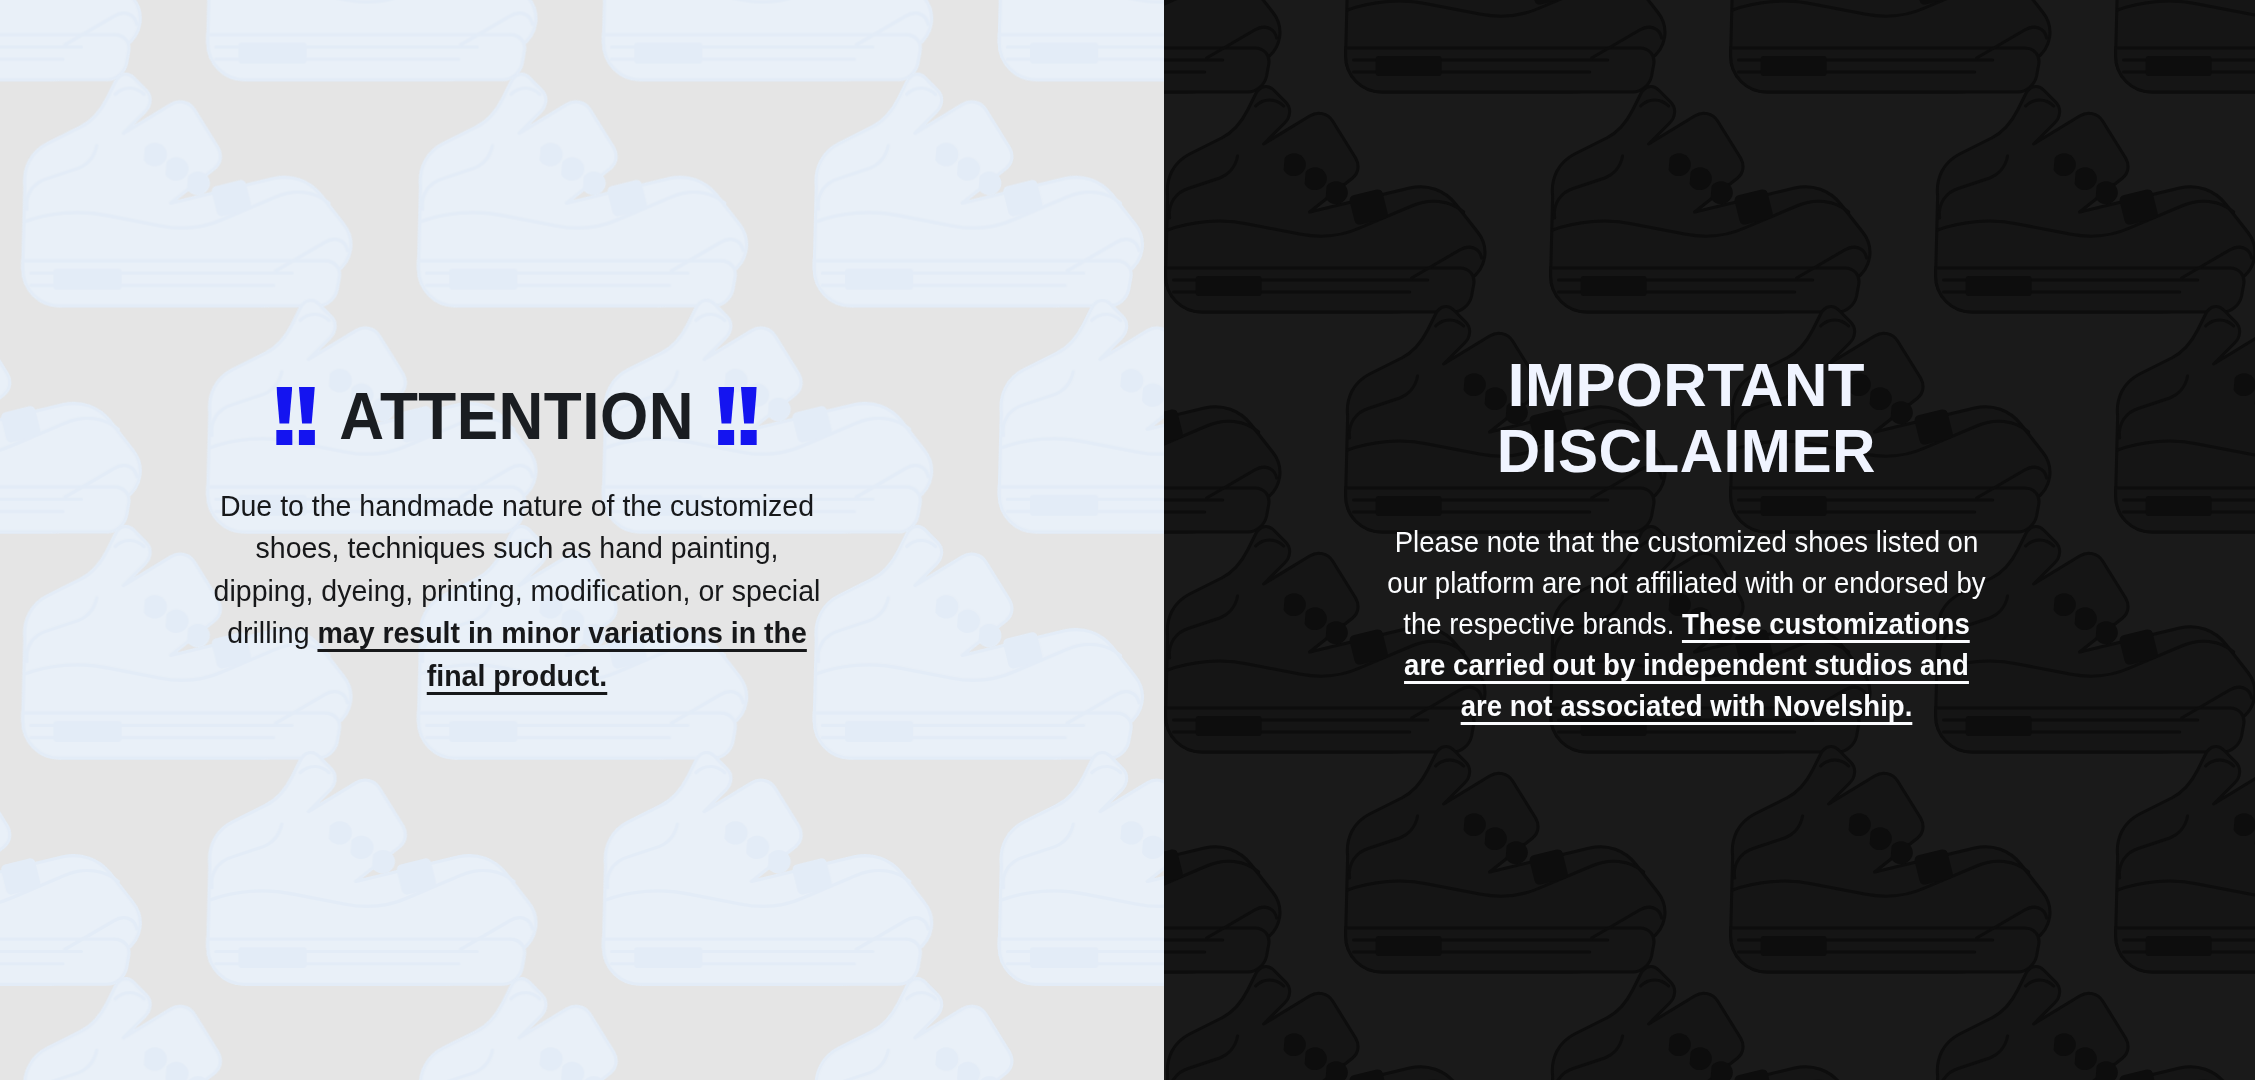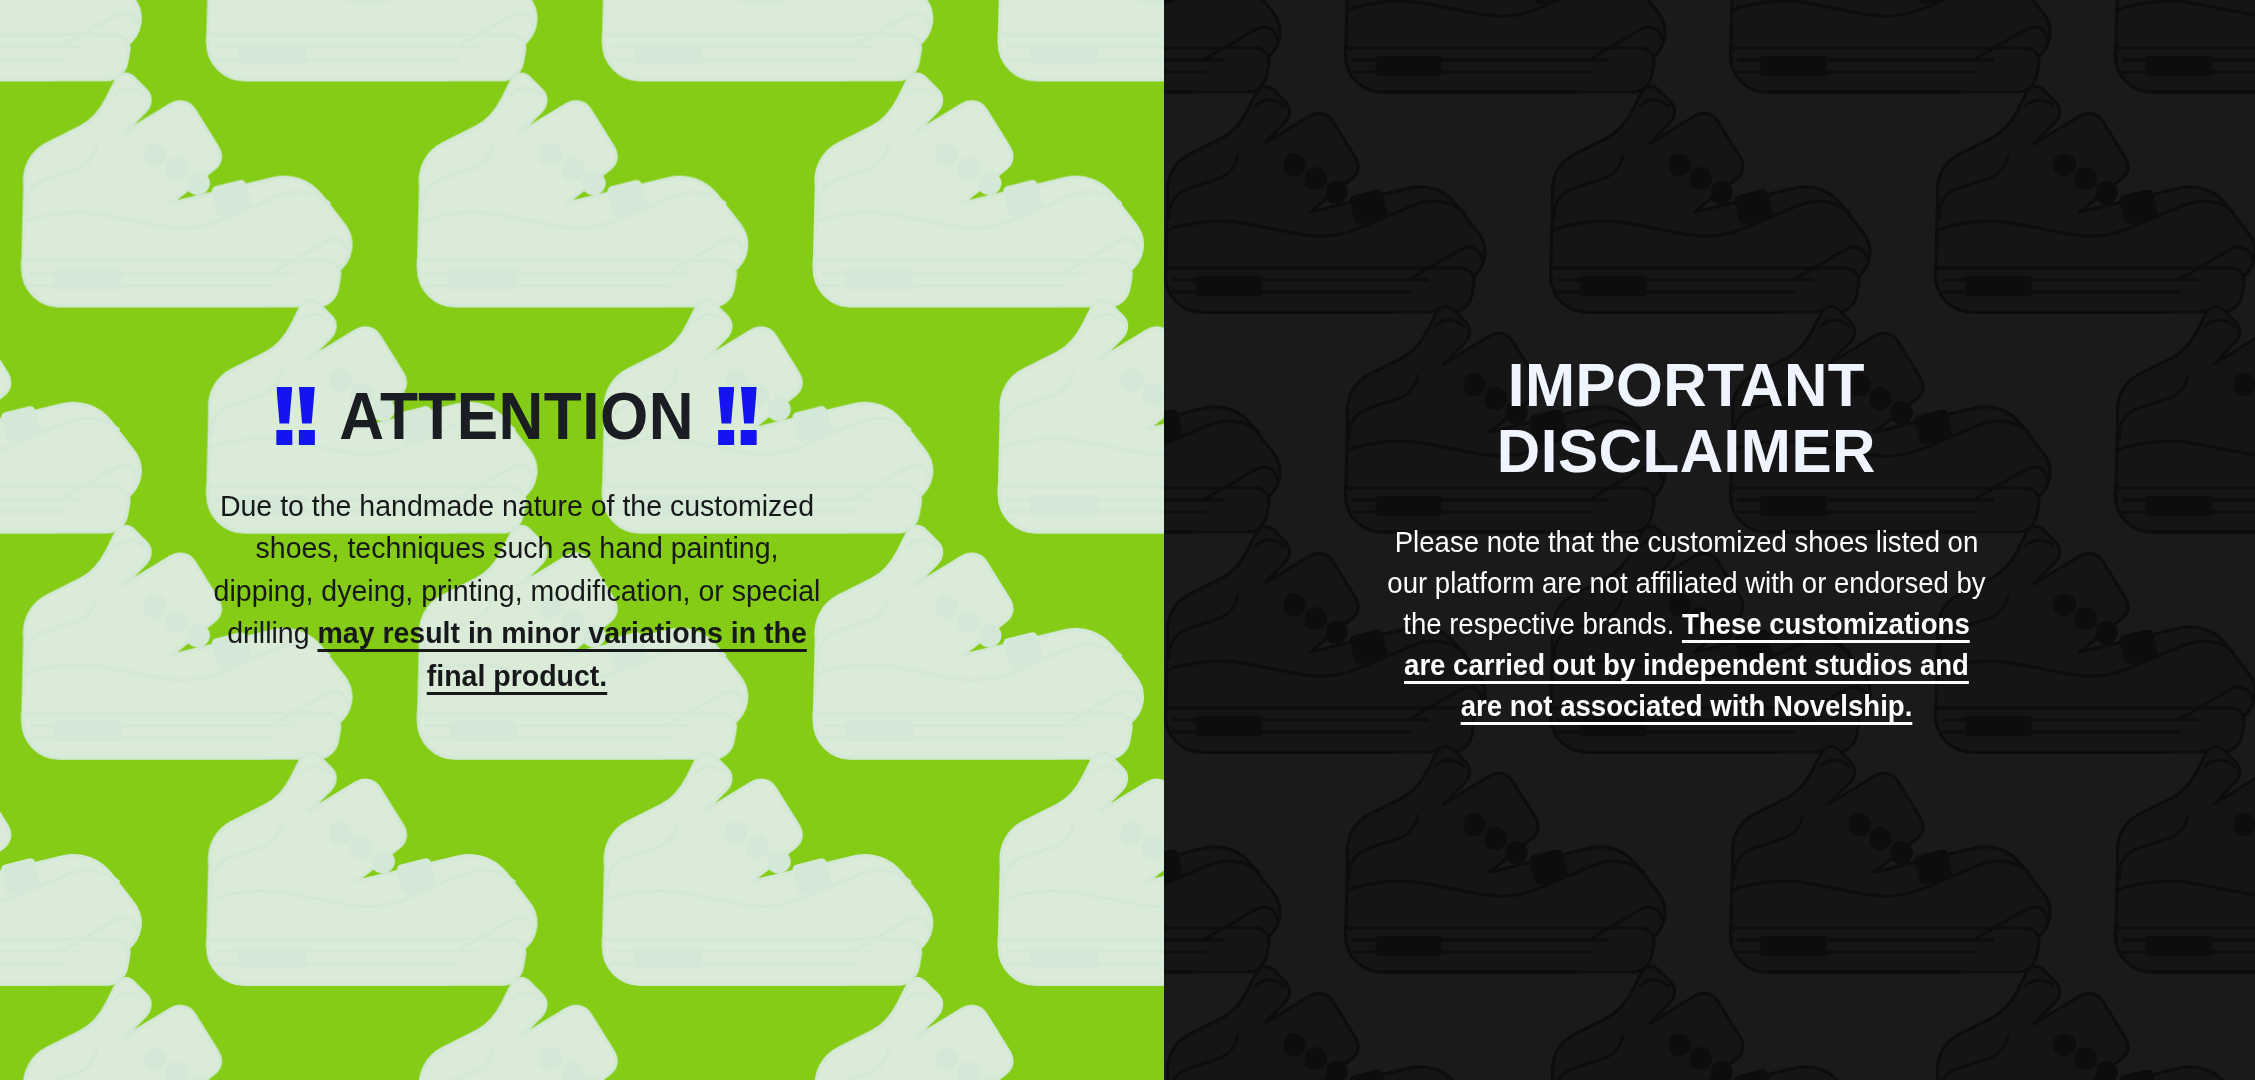--- a/index.html
+++ b/index.html
@@ -17,21 +17,21 @@
 
   .panel {
     position: relative;
     height: 1080px;
     overflow: hidden;
     display: flex;
     align-items: center;
     justify-content: center;
   }
 
-  .panel-left  { width: 1204px; background: #84cc16; }
+  .panel-left  { width: 1204px; background: #e5e5e5; }
   .panel-right { width: 1129px; background: #1a1a1a; }
 
   
   .pattern {
     position: absolute;
     inset: -60px -40px -40px -40px;
     z-index: 0;
     pointer-events: none;
   }
   .pattern svg { display: block; width: 100%; height: 100%; }

